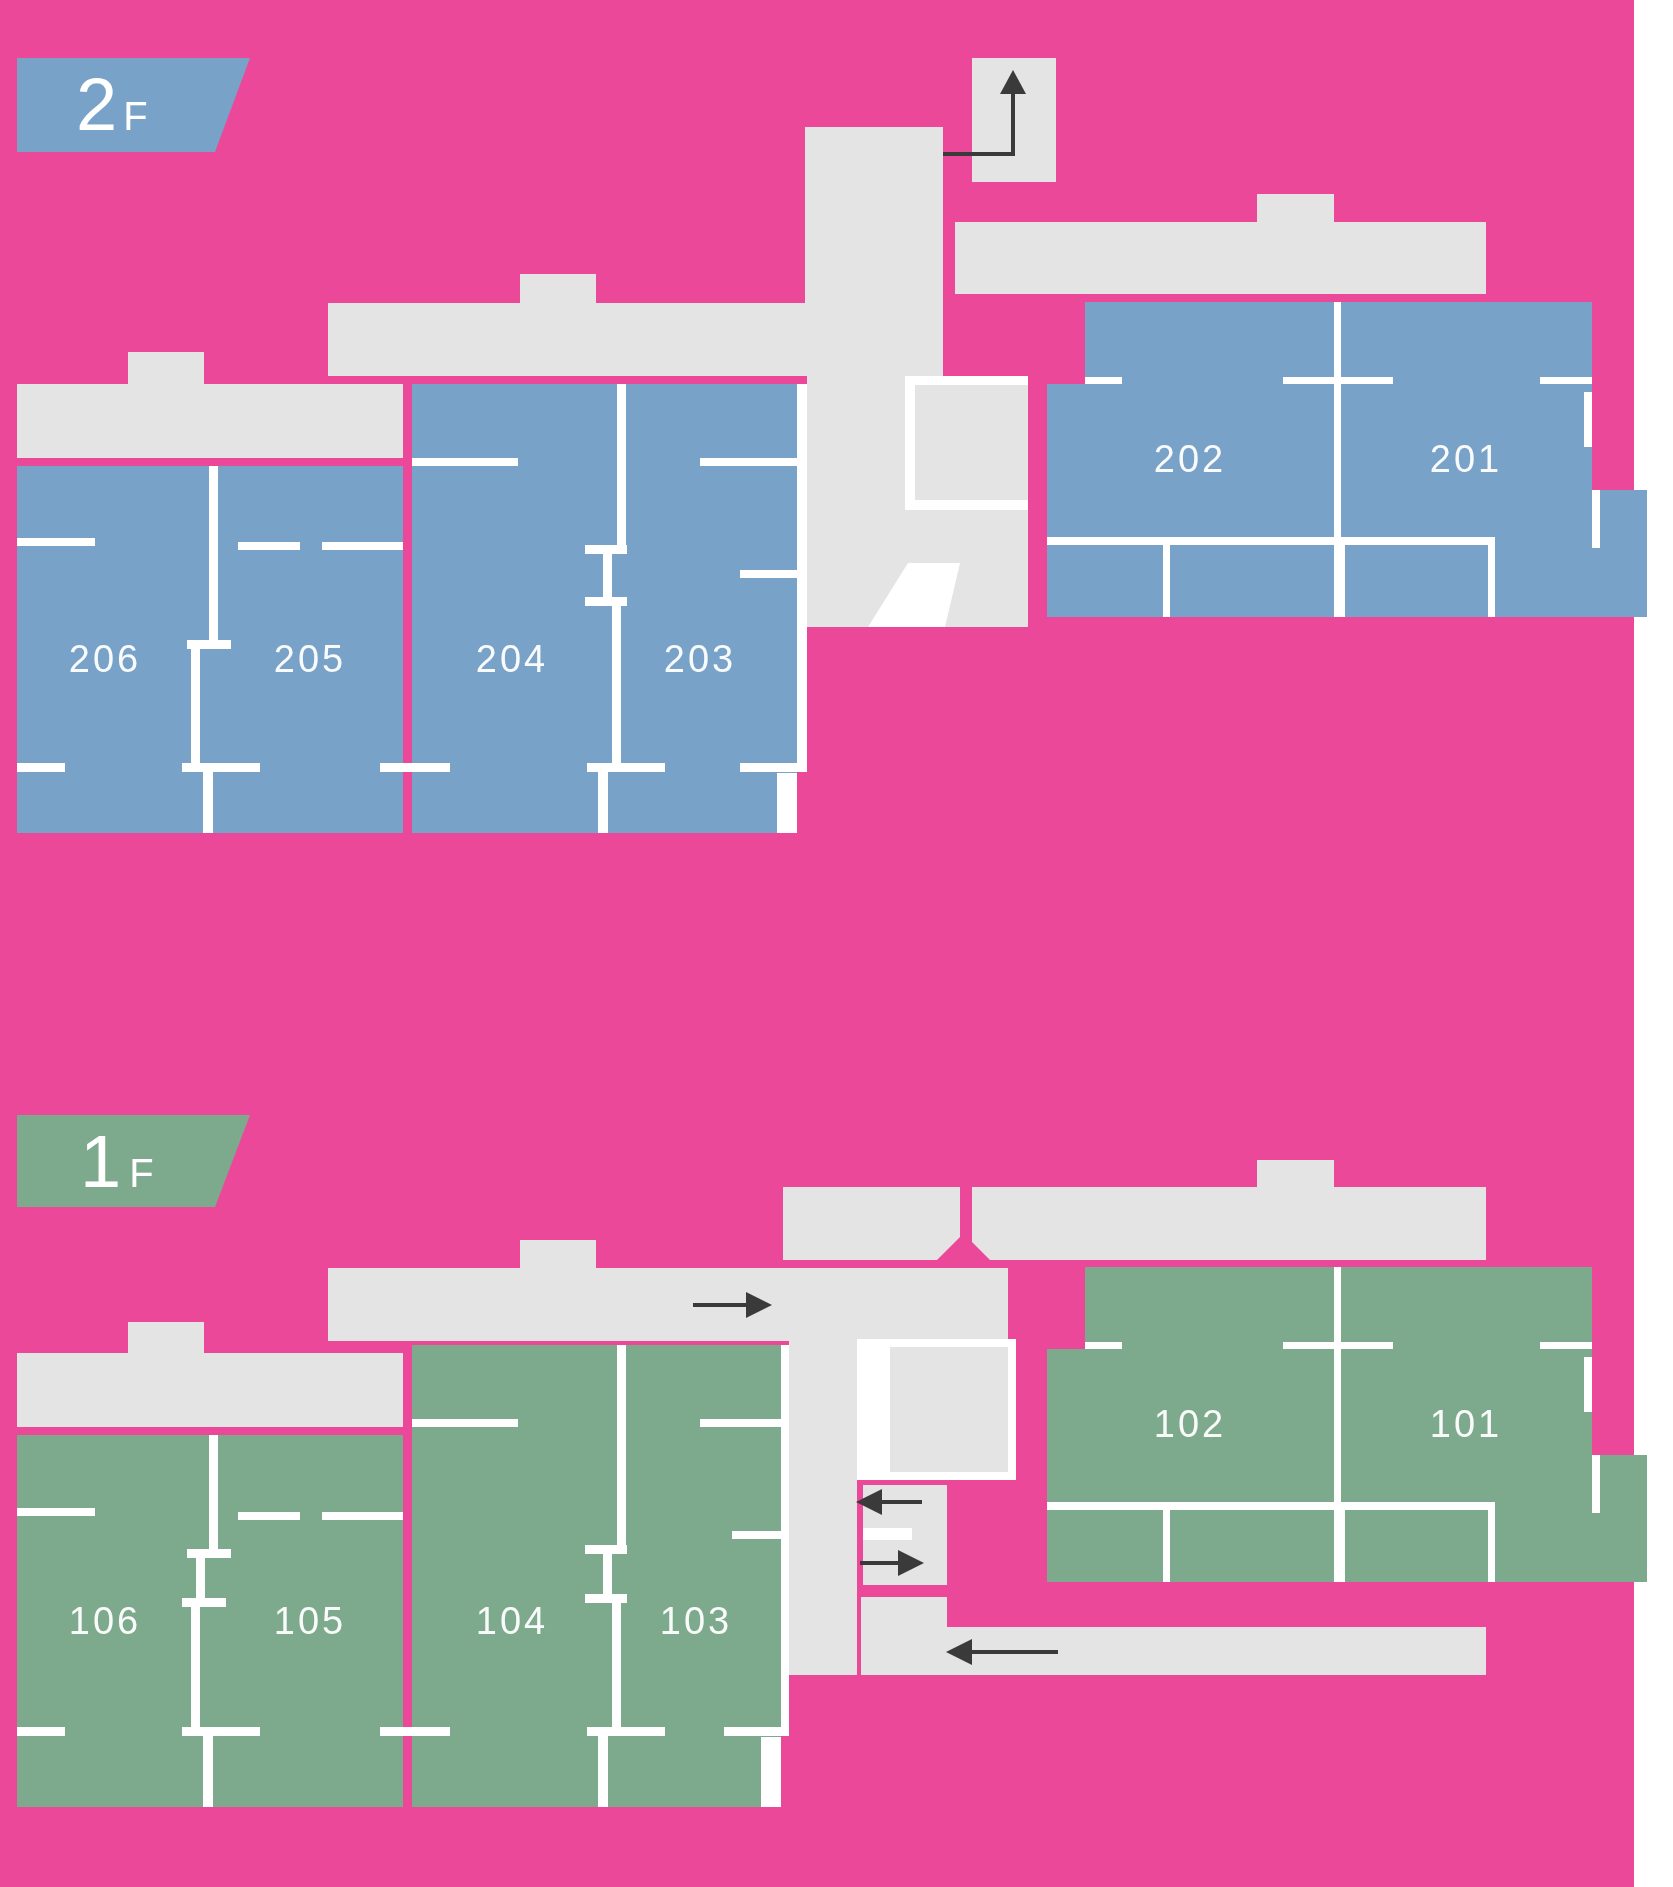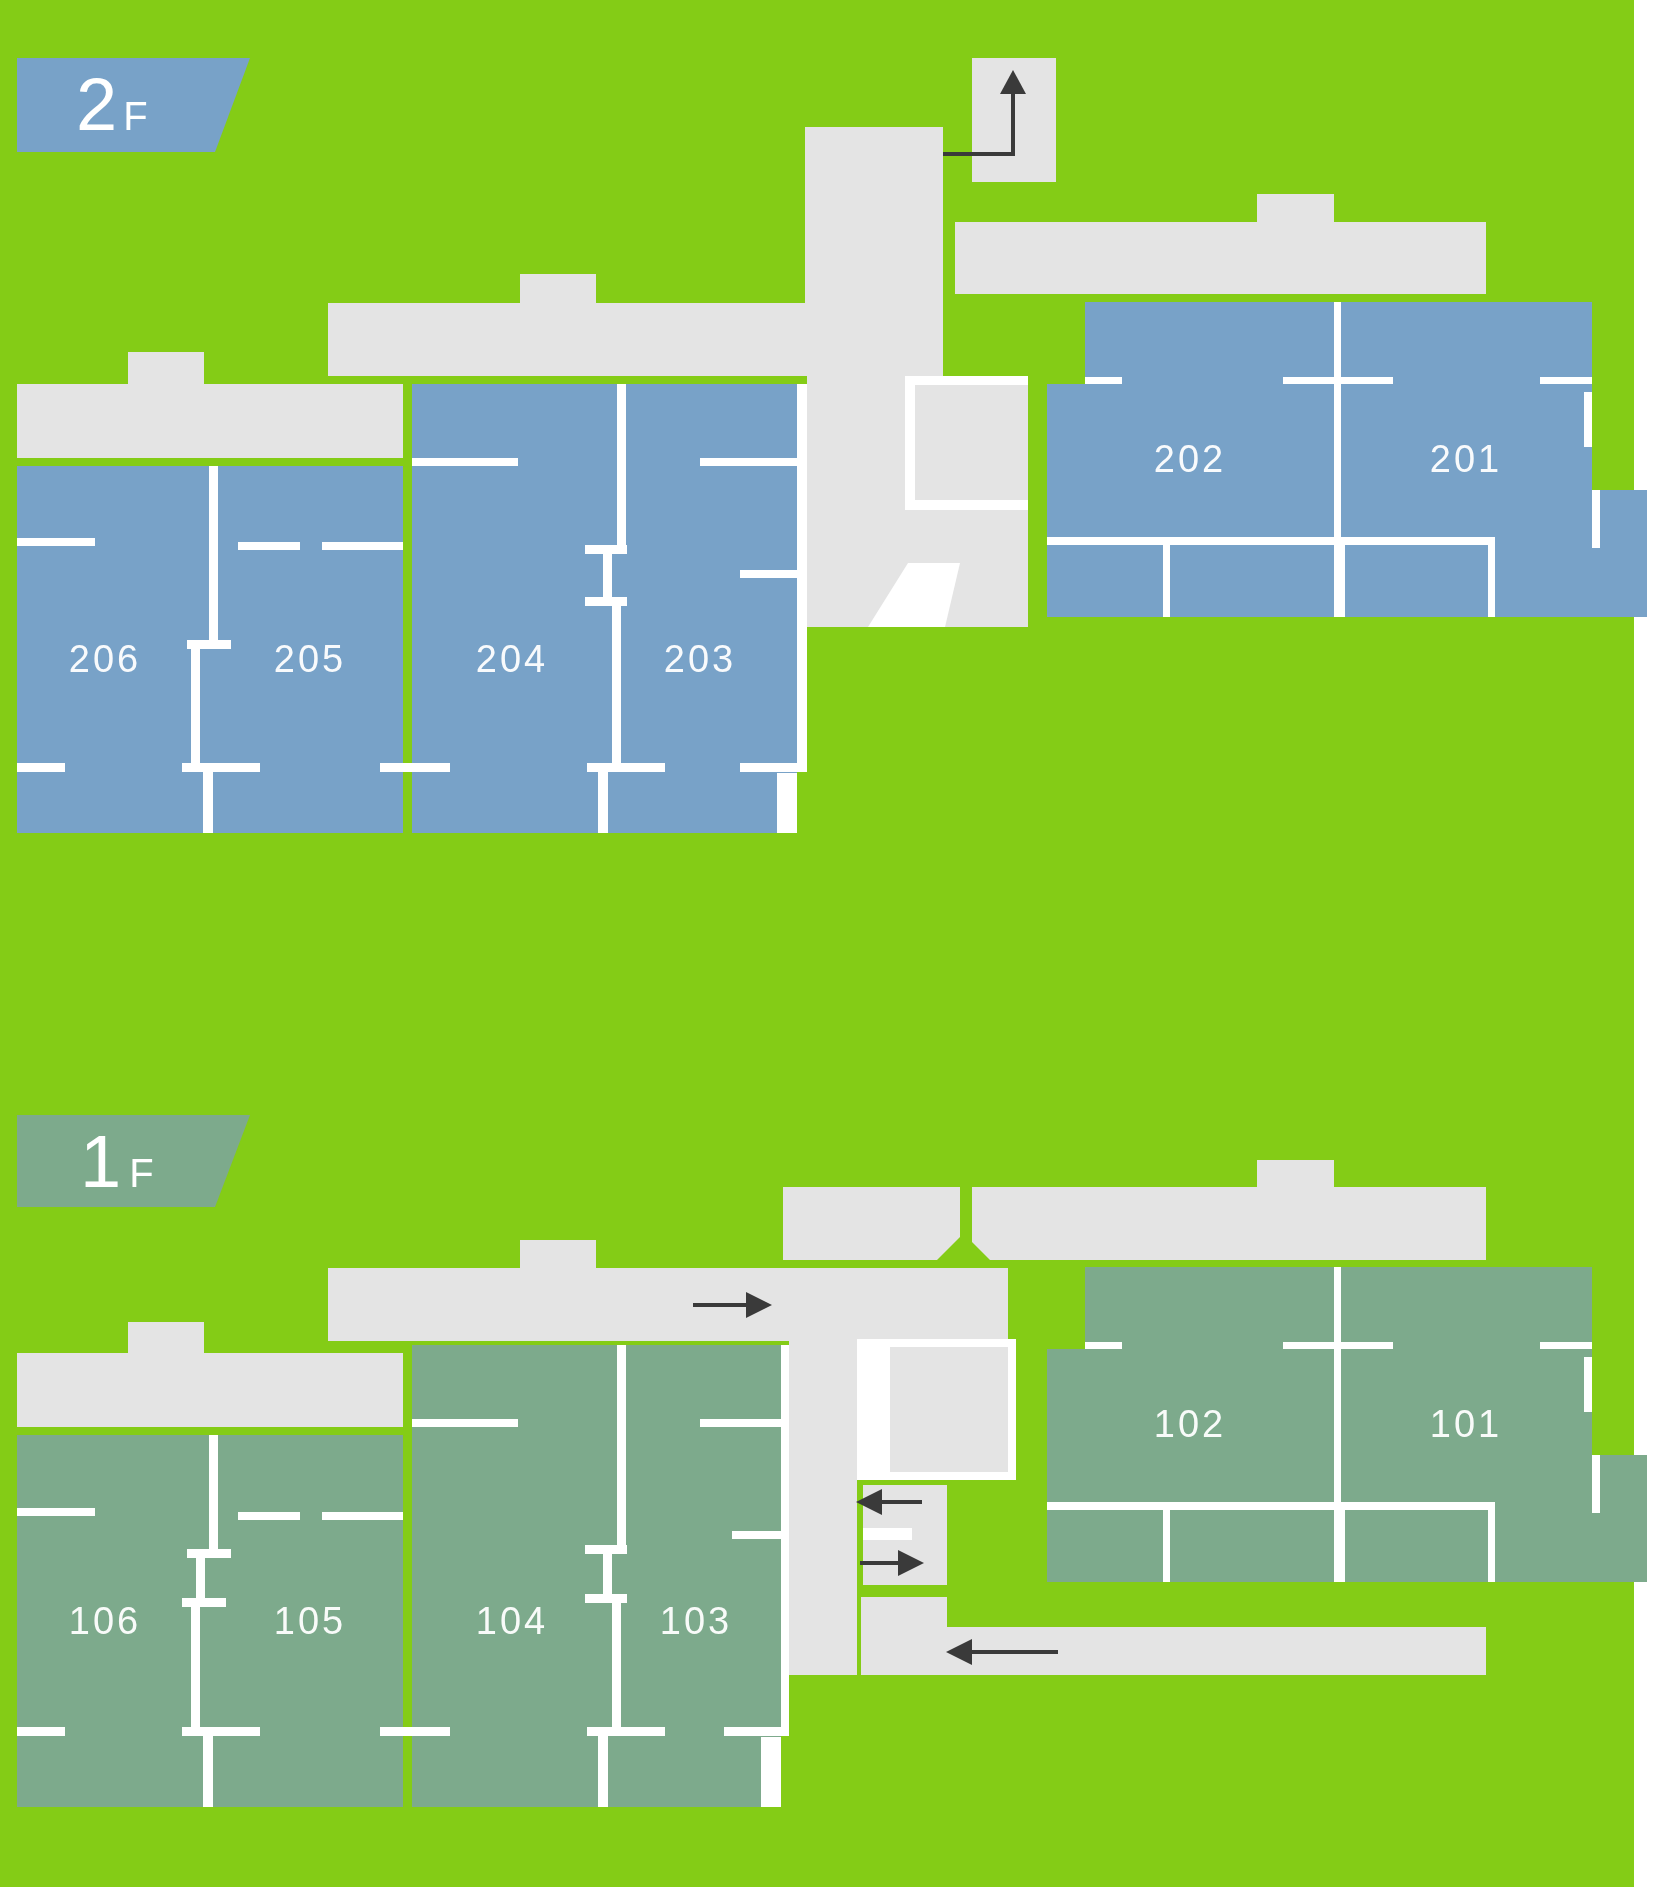--- a/index.html
+++ b/index.html
@@ -1,17 +1,17 @@
 <!DOCTYPE html>
 <html><head>
 <meta charset="utf-8">
 <style>
   html,body{margin:0;padding:0;background:#ffffff;}
   body{font-family:"Liberation Sans", sans-serif;}
-  .stage{width:1634px;height:1887px;position:relative;background:#84cc16;}
+  .stage{width:1634px;height:1887px;position:relative;background:#ec4899;}
   .gray{fill:#e4e4e4;}
   .f2{fill:#78a2c8;}
   .f1{fill:#7daa8c;}
   .w{fill:#ffffff;}
   .lbl{fill:#ffffff;fill-opacity:.95;font-size:38px;letter-spacing:3px;text-anchor:middle;
        font-family:"Liberation Sans", sans-serif;font-weight:400;}
   .badge-big{fill:#ffffff;font-size:74px;font-family:"Liberation Sans", sans-serif;}
   .badge-small{fill:#ffffff;font-size:40px;font-family:"Liberation Sans", sans-serif;}
   .arrow{stroke:#3a3a3a;stroke-width:4;fill:none;}
   .ahead{fill:#3a3a3a;}

